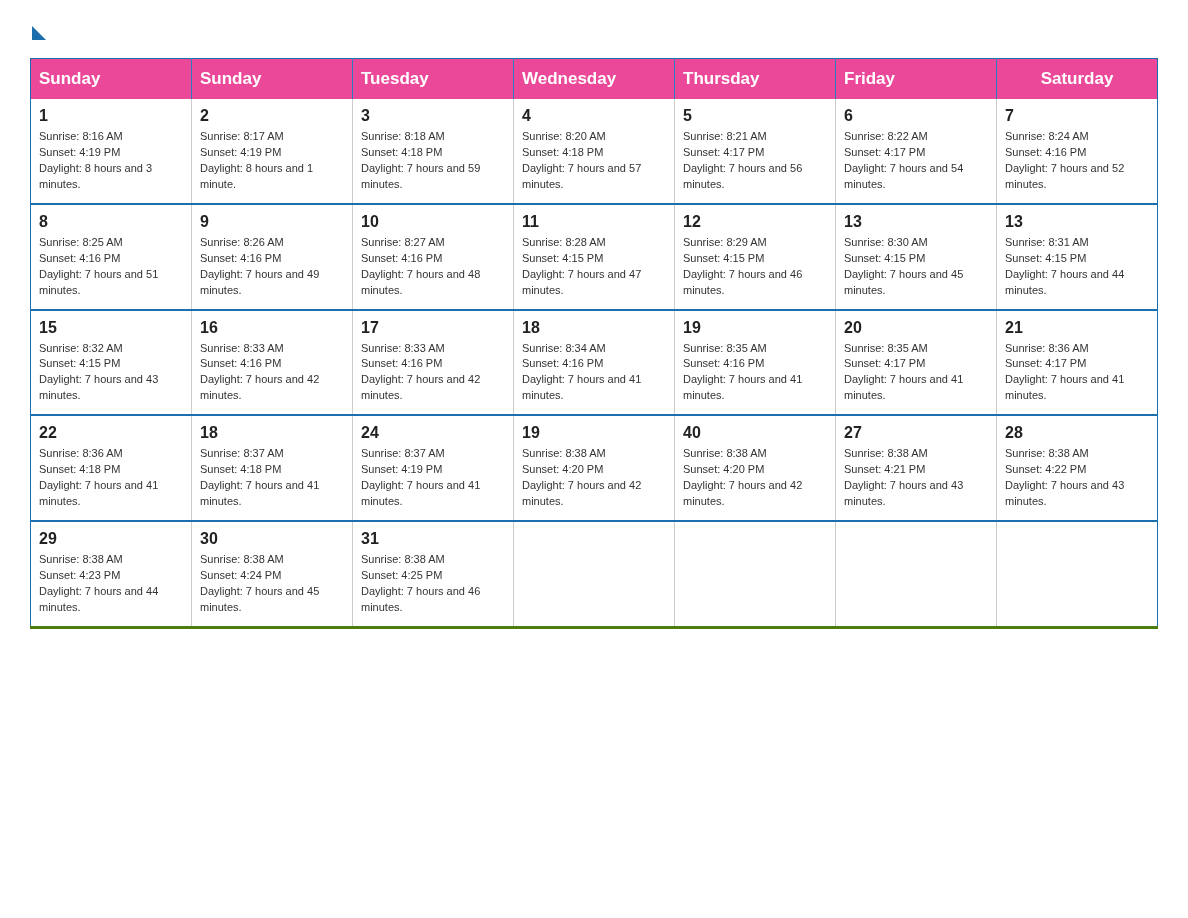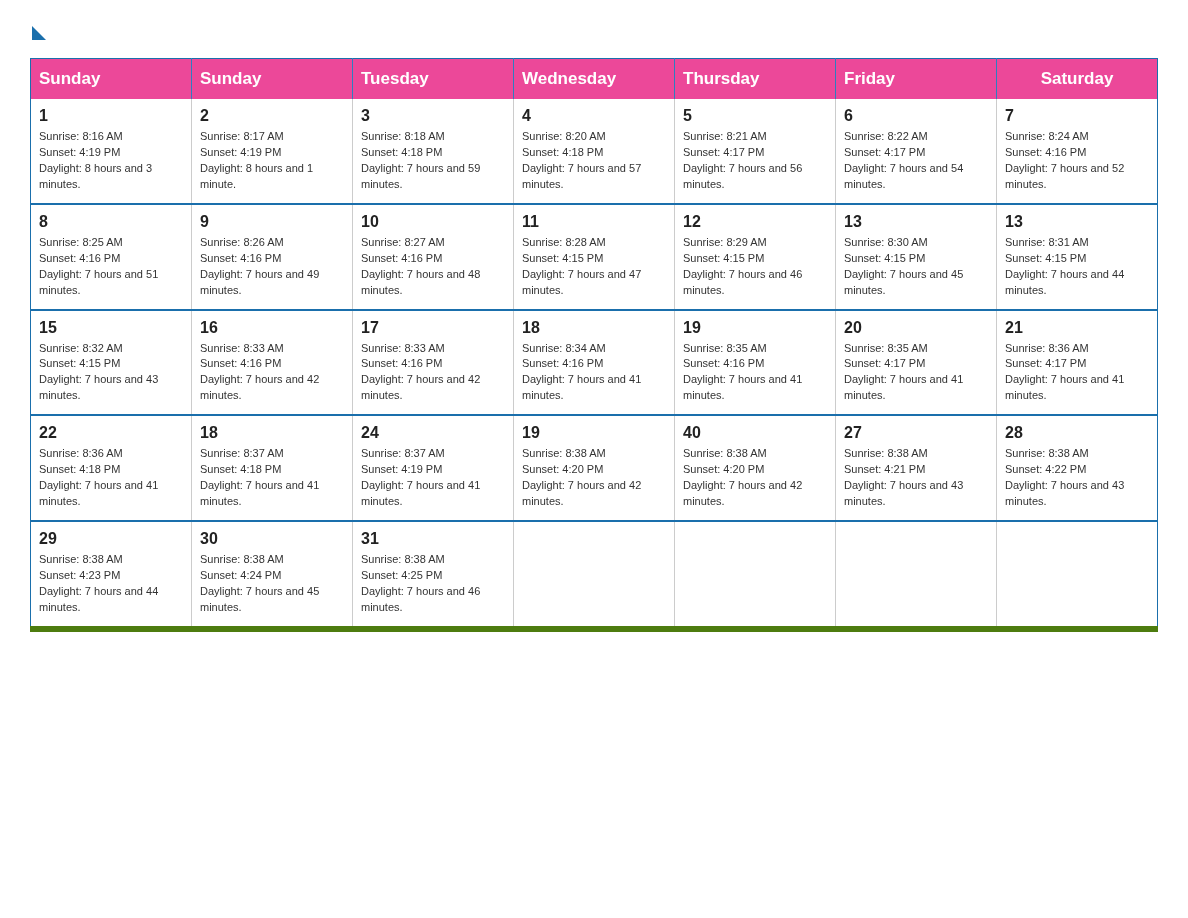--- a/index.html
+++ b/index.html
@@ -85,21 +85,21 @@
       padding: 8px 8px 10px 8px;
       border-right: 1px solid #ccc;
       border-bottom: 2px solid #1a6fac;
       width: calc(100% / 7);
       min-height: 90px;
     }
     .calendar td:last-child {
       border-right: none;
     }
     .calendar tr:last-child td {
-      border-bottom: 6px solid #4d7c0f;
+      border-bottom: 3px solid #4d7c0f;
     }
     .day-num {
       font-size: 16px;
       font-weight: bold;
       color: #222;
       margin-bottom: 4px;
       display: block;
     }
     .day-info {
       font-size: 11px;

